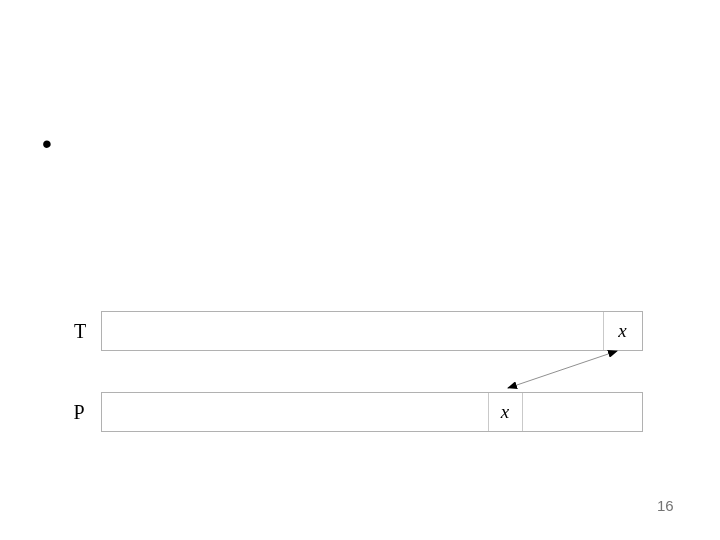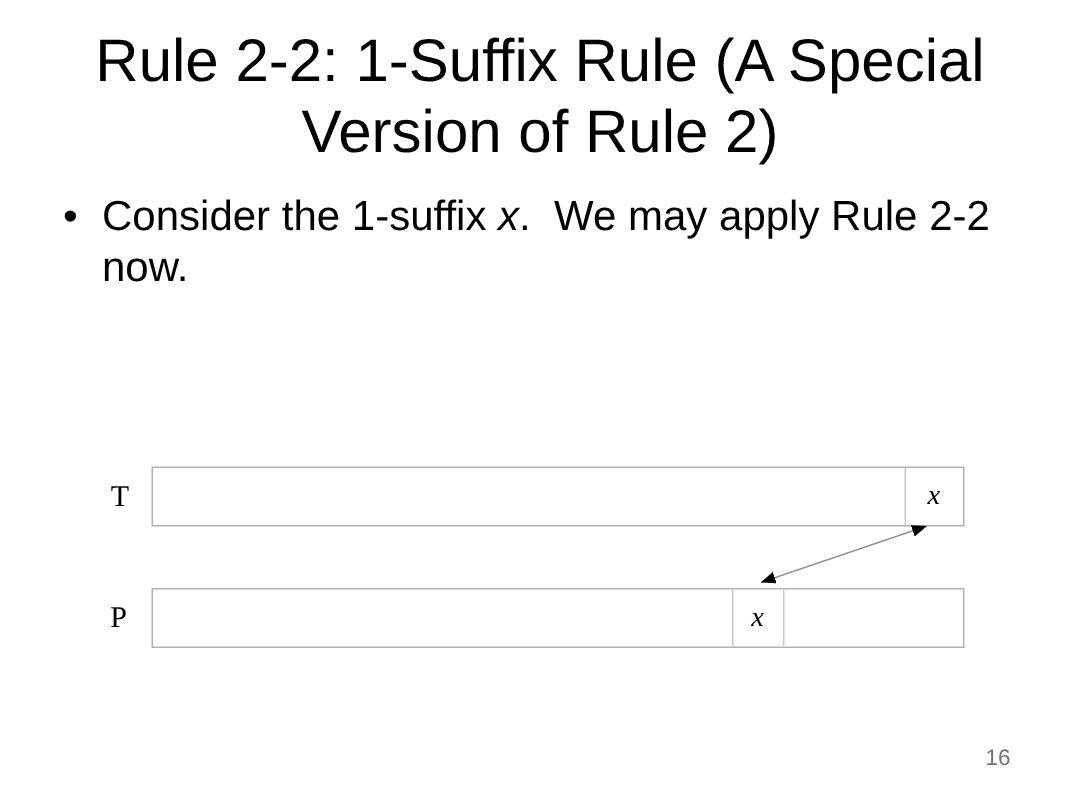--- a/index.html
+++ b/index.html
@@ -118,28 +118,23 @@
     font-size: 15px;
     line-height: 17px;
     color: #737373;
   }
 </style>
 </head>
 <body>
 
 <div class="slide">
 
-  <h1 class="title">
-    <span class="title-line">Rule 2-2: 1-Suffix Rule (A Special</span>
-    <span class="title-line">Version of Rule 2)</span>
-  </h1>
 
   <span class="bullet-marker">•</span>
 
-  <p class="bullet-text"><span>Consider the 1-suffix </span><span class="var-italic">x</span><span>.  We may apply Rule 2-2 now.</span></p>
 
   <div>
 
     <span class="row-label t">T</span>
 
     <div class="bar t-bar">
       <div class="divider divider-1"></div>
       <span class="cell-label">x</span>
     </div>
 

